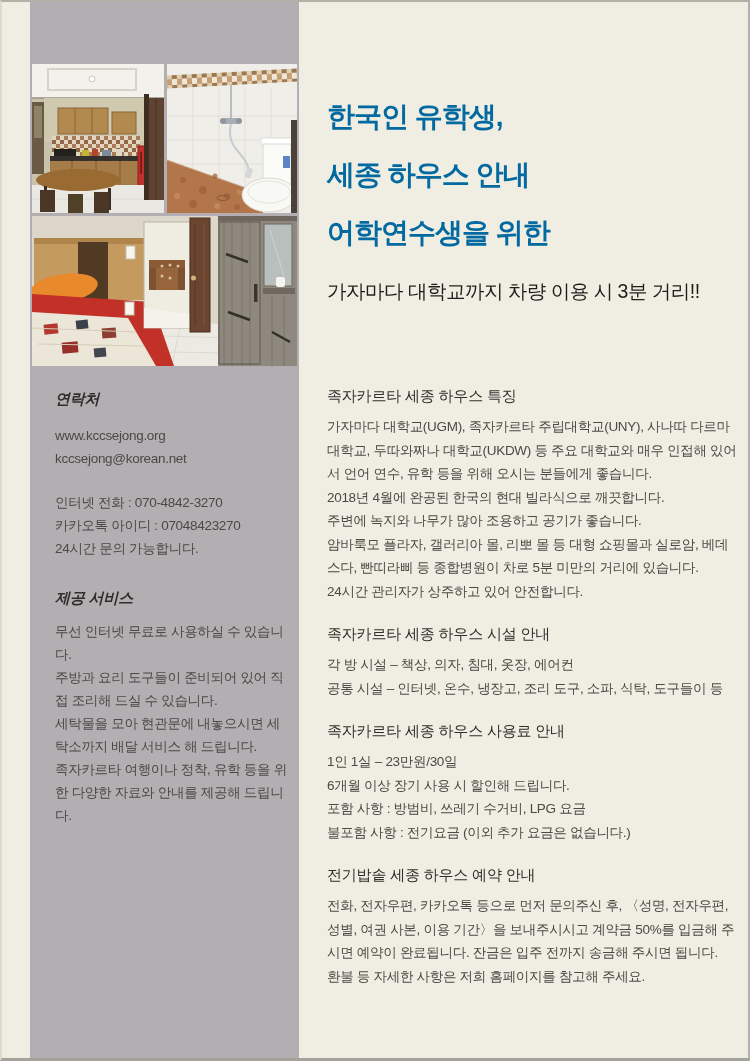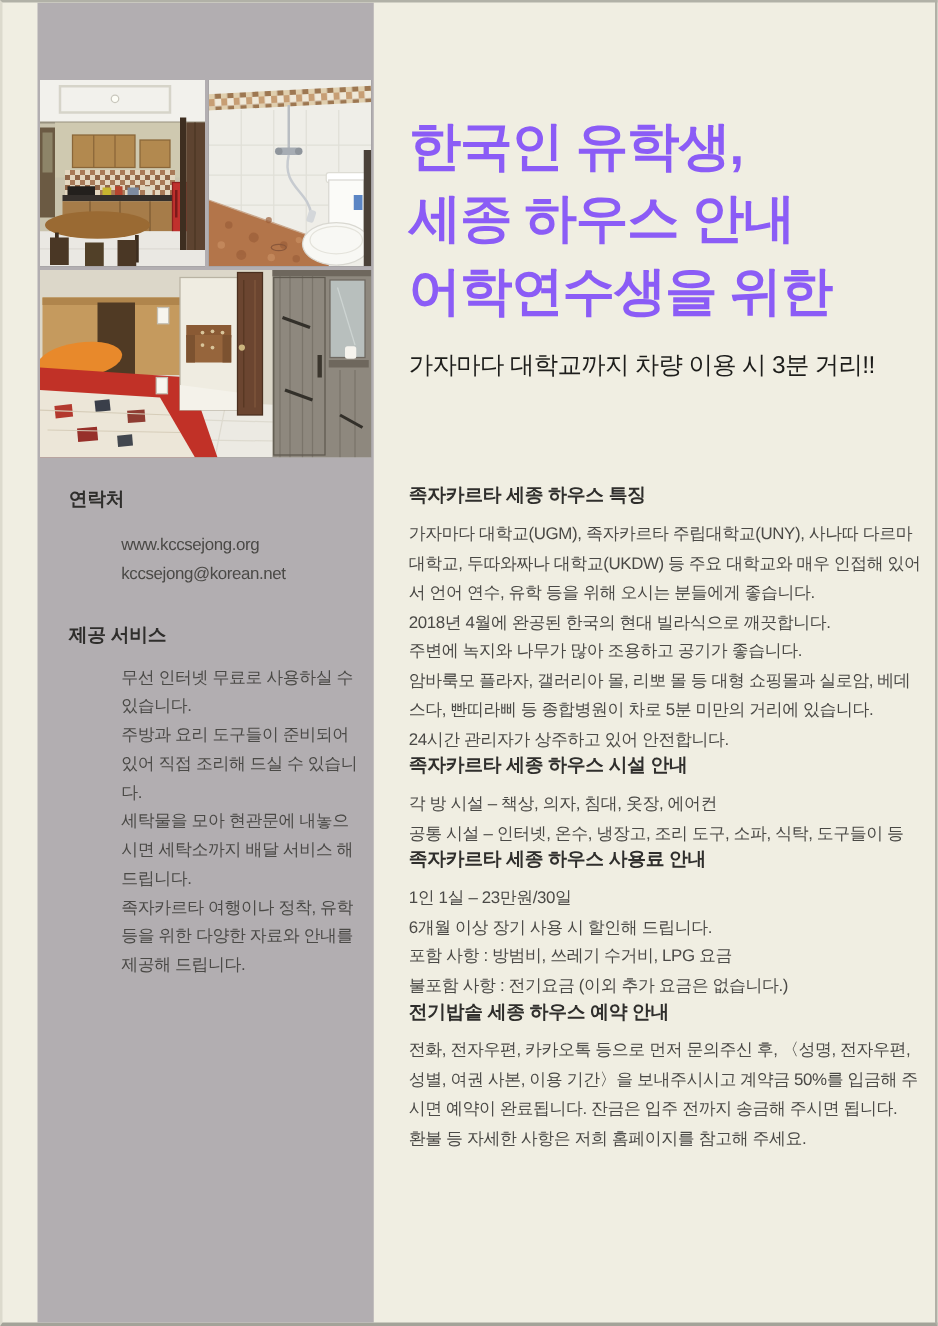--- a/index.html
+++ b/index.html
@@ -14,35 +14,35 @@
   
   .left-panel { position:absolute; left:28px; top:0; width:269px; height:1061px; background:#b2aeb1; }
   .photo-grid { position:absolute; left:2px; top:62px; width:265px; }
   .photo-row { display:flex; gap:3px; }
   .photo { overflow:hidden; background:#888; }
   .photo svg { display:block; width:100%; height:100%; }
   .ph-kitchen { width:132px; height:149px; }
   .ph-bath { width:130px; height:149px; }
   .ph-bed { width:265px; height:150px; margin-top:3px; }
   .sidebar-text { position:absolute; left:25px; top:388px; width:232px; color:#4a4946; }
-  .sb-heading { font-size:15px; font-weight:700; color:#2f2e2c; letter-spacing:-0.2px; }
+  .sb-heading { font-size:15px; font-weight:700; color:#2f2e2c; letter-spacing:-0.2px;font-style:italic; }
   .sb-lines { margin-top:12px; }
-  .sb-lines p, .sb-group p { font-size:13.5px; line-height:23px; letter-spacing:-0.3px;margin-left:42px; }
+  .sb-lines p, .sb-group p { font-size:13.5px; line-height:23px; letter-spacing:-0.3px; }
   .sb-group { margin-top:15px; }
   .sb-group + .sb-group { margin-top:21px; }
   .sb-section { margin-top:29px; }
   .sb-section:first-child { margin-top:0; }
   
   .title-block { position:absolute; left:325px; top:86px; width:400px; }
-  .title-line { font-size:42px; line-height:58px; font-weight:700; color:#8b5cf6; letter-spacing:-1px; }
+  .title-line { font-size:28px; line-height:58px; font-weight:700; color:#0369a1; letter-spacing:-1px; }
   .subtitle { margin-top:16px; font-size:19.5px; font-weight:400; color:#1d1d1b; letter-spacing:-0.5px; }
   .main-text { position:absolute; left:325px; top:385px; width:414px; color:#4a4946; }
-  .main-section { }
+  .main-section { margin-top:22px; }
   .main-section:first-child { margin-top:0; }
-  .main-heading { font-size:15px; font-weight:700; color:#2f2e2c; letter-spacing:-0.2px; }
+  .main-heading { font-size:15px; font-weight:400; color:#2f2e2c; letter-spacing:-0.2px; }
   .main-lines { margin-top:9px; }
   .main-lines p { font-size:13.5px; line-height:23.5px; letter-spacing:-0.3px; }
 </style>
 </head>
 <body>
 
 <div class="page">
 
   <div class="left-panel">
 
@@ -223,20 +223,25 @@
     </div>
 
     <div class="sidebar-text">
 
       <div class="sb-section">
         <div class="sb-heading">연락처</div>
         <div class="sb-group">
             <p>www.kccsejong.org</p>
             <p>kccsejong@korean.net</p>
           </div>
+        <div class="sb-group">
+            <p>인터넷 전화 : 070-4842-3270</p>
+            <p>카카오톡 아이디 : 07048423270</p>
+            <p>24시간 문의 가능합니다.</p>
+          </div>
       </div>
 
 
       <div class="sb-section">
         <div class="sb-heading">제공 서비스</div>
         <div class="sb-lines">
             <p>무선 인터넷 무료로 사용하실 수 있습니다.</p>
             <p>주방과 요리 도구들이 준비되어 있어 직접 조리해 드실 수 있습니다.</p>
             <p>세탁물을 모아 현관문에 내놓으시면 세탁소까지 배달 서비스 해 드립니다.</p>
             <p>족자카르타 여행이나 정착, 유학 등을 위한 다양한 자료와 안내를 제공해 드립니다.</p>

